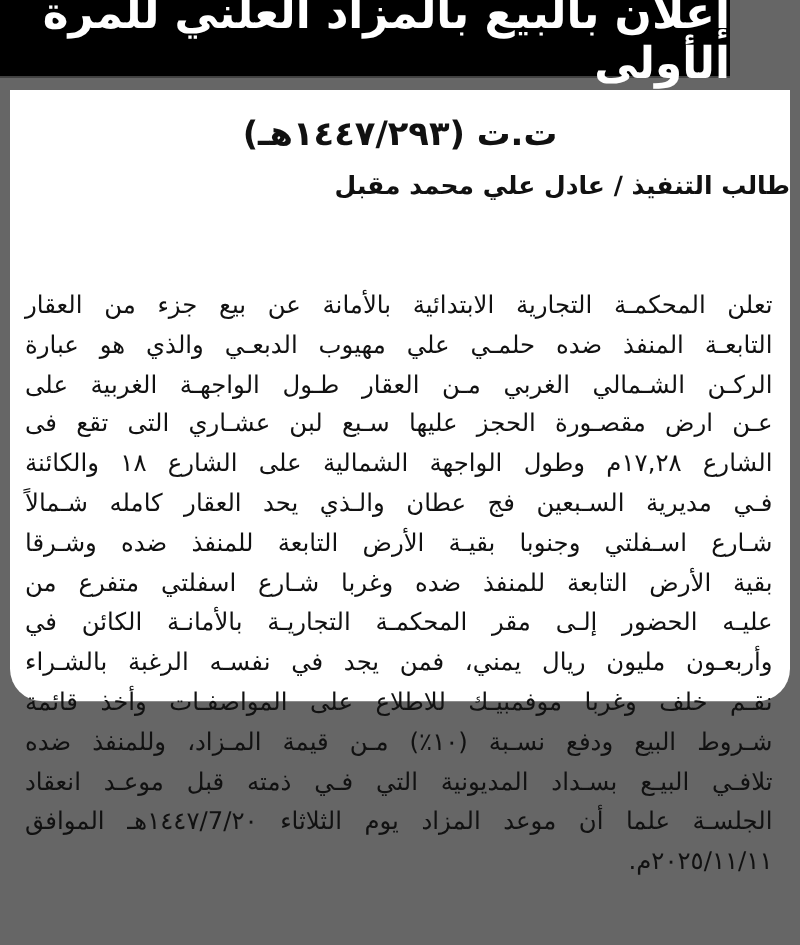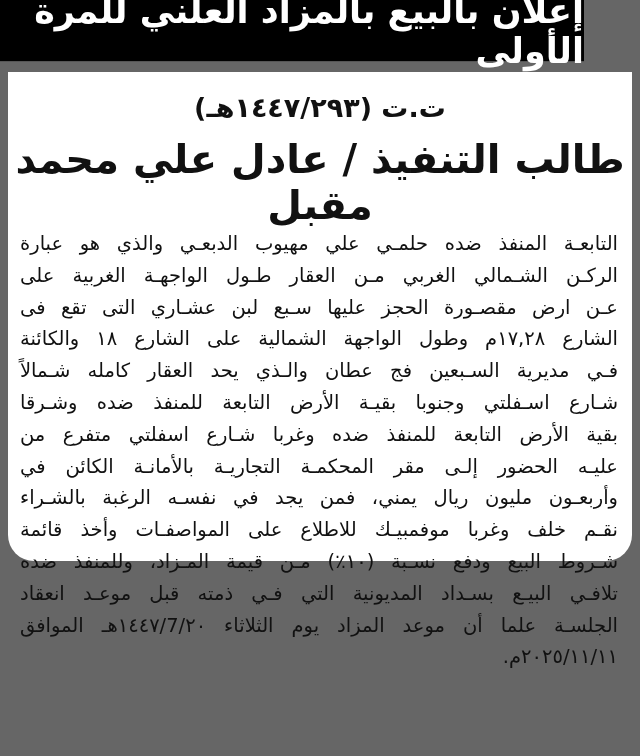--- a/index.html
+++ b/index.html
@@ -30,21 +30,21 @@
       color: #111111;
       margin-top: 10px;
     }
     .case-no {
       position: absolute; left: 0; right: 0; top: 20px;
       text-align: center; font-weight: bold; font-size: 27px;
       direction: rtl;
     }
     .party {
       position: absolute; left: 0; right: 0;
-      text-align: center; font-weight: bold; font-size: 40px;
+      font-weight: bold; font-size: 20px;
       direction: rtl;
     }
     .party.p1 { top: 64px; }
     .party.p2 { top: 109px; }
     .body-text {
       position: absolute; left: 12px; right: 14px; top: 156px;
       font-size: 19.5px; line-height: 31.8px;
       text-align: justify; text-align-last: right;
       direction: rtl;
     }
@@ -59,20 +59,21 @@
 
 <div class="header">
   <span>إعلان بالبيع بالمزاد العلني للمرة الأولى</span>
 </div>
 
 <div class="panel">
   <div class="case-no">ت.ت (١٤٤٧/٢٩٣هـ)</div>
   <div class="party p1">طالب التنفيذ / عادل علي محمد مقبل</div>
 
   <div class="body-text">
+    <span class="line">تعلن المحكمـة التجارية الابتدائية بالأمانة عن بيع جزء من العقار</span>
     <span class="line">التابعـة المنفذ ضده حلمـي علي مهيوب الدبعـي والذي هو عبارة</span>
     <span class="line">الركـن الشـمالي الغربي مـن العقار طـول الواجهـة الغربية على</span>
     <span class="line">عـن ارض مقصـورة الحجز عليها سـبع لبن عشـاري التى تقع فى</span>
     <span class="line">الشارع ١٧,٢٨م وطول الواجهة الشمالية على الشارع ١٨ والكائنة</span>
     <span class="line">فـي مديرية السـبعين فج عطان والـذي يحد العقار كامله شـمالاً</span>
     <span class="line">شـارع اسـفلتي وجنوبا بقيـة الأرض التابعة للمنفذ ضده وشـرقا</span>
     <span class="line">بقية الأرض التابعة للمنفذ ضده وغربا شـارع اسفلتي متفرع من</span>
     <span class="line">عليـه الحضور إلـى مقر المحكمـة التجاريـة بالأمانـة الكائن في</span>
     <span class="line">وأربعـون مليون ريال يمني، فمن يجد في نفسـه الرغبة بالشـراء</span>
     <span class="line">نقـم خلف وغربا موفمبيـك للاطلاع على المواصفـات وأخذ قائمة</span>

